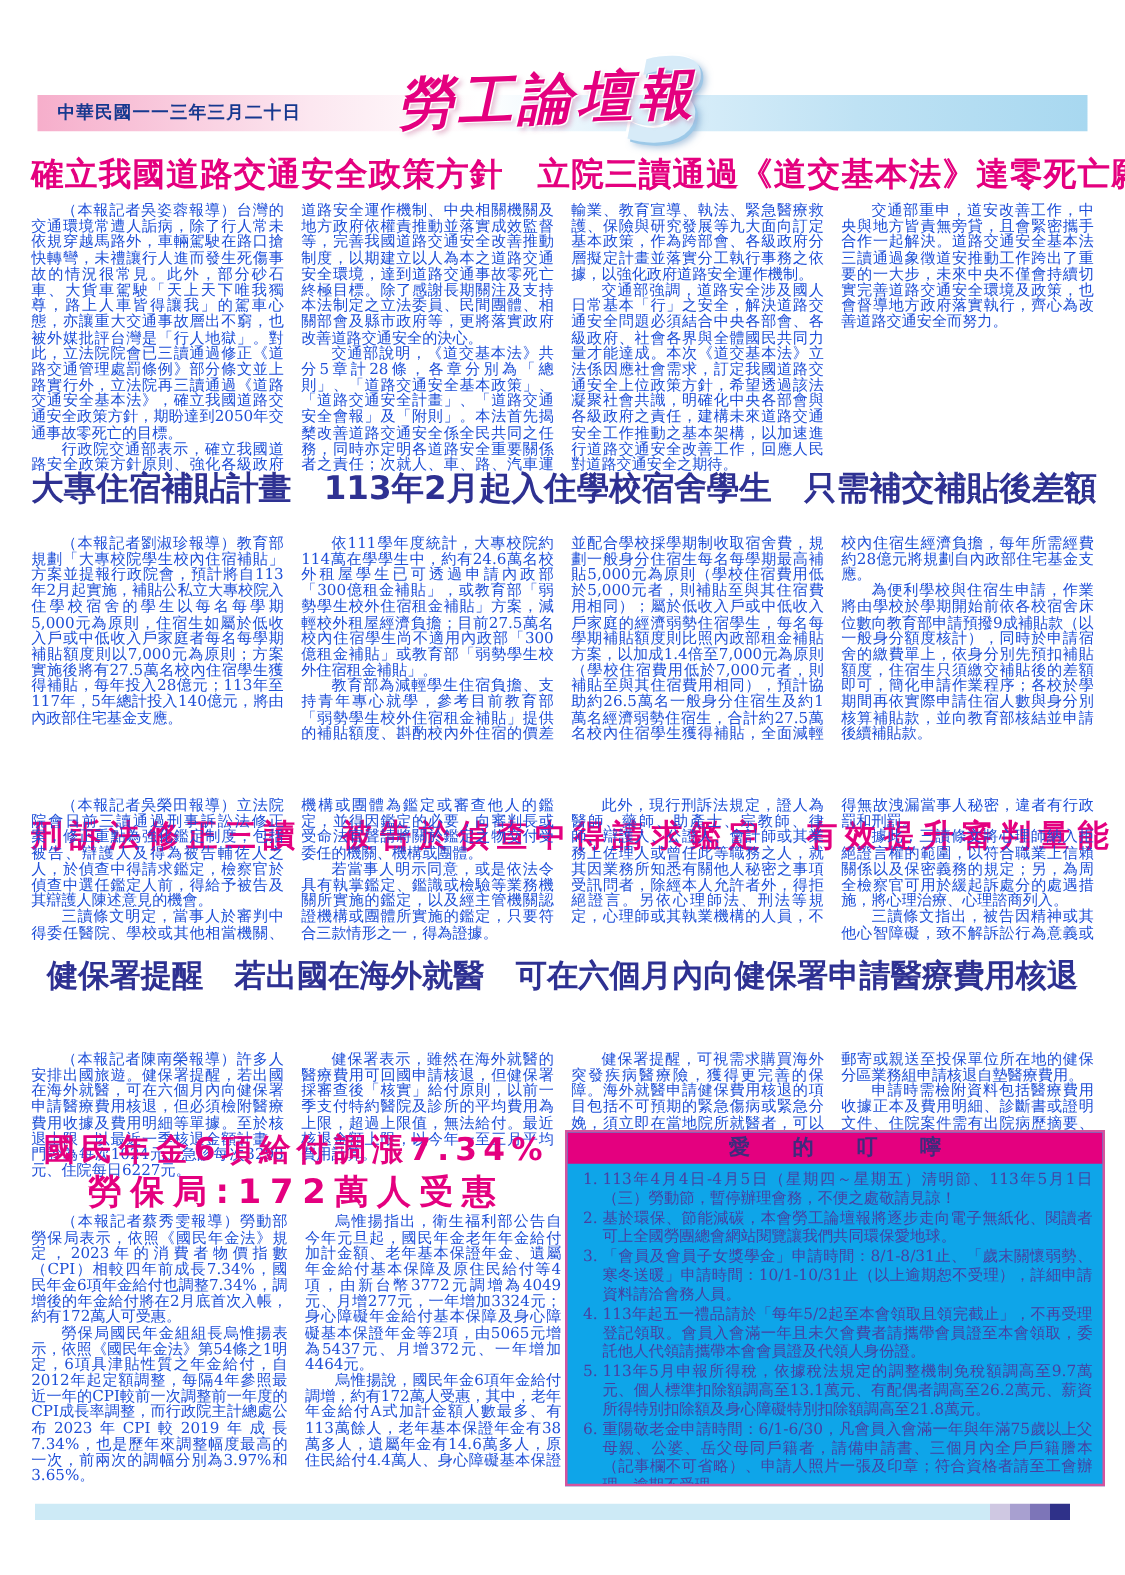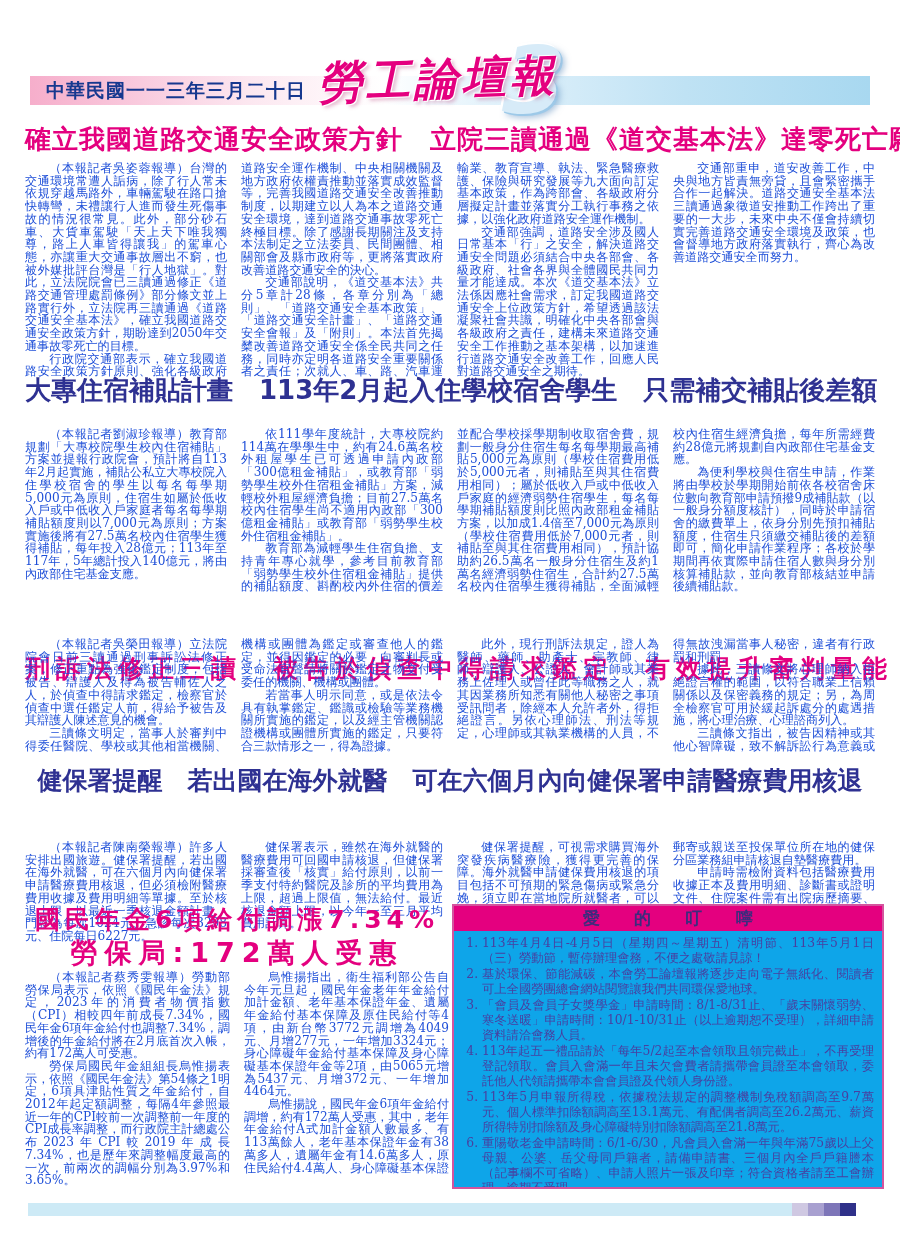--- a/index.html
+++ b/index.html
@@ -2,21 +2,21 @@
 <html><head>
 <meta charset="utf-8">
 <style>
   html,body{margin:0;padding:0;}
   body{width:900px;height:1260px;background:#ffffff;position:relative;overflow:hidden;
        font-family:"DejaVu Serif", serif;}
   .abs{position:absolute;}
   
   .head-band{left:30px;top:76px;width:840px;height:29px;
     background:linear-gradient(to right,#f6aecb 0%,#fce7f0 26%,#ffffff 42%,#e2f2fb 55%,#bfe2f4 78%,#a8d8f0 100%);}
-  .date-text{padding-left:16px;line-height:29px;font-size:19px;font-weight:bold;color:#16388f;
+  .date-text{padding-left:16px;line-height:29px;font-size:14px;font-weight:bold;color:#16388f;
     font-family:"DejaVu Sans", sans-serif;letter-spacing:1px;}
   .masthead-title{left:318px;top:50px;font-size:44px;font-weight:bold;font-style:italic;
     color:#e4007f;font-family:"DejaVu Serif", serif;letter-spacing:4px;transform:rotate(-2deg);
     text-shadow:1px 1px 0 #fff,-1px -1px 0 #fff,3px 3px 4px rgba(180,60,120,.35);z-index:3;}
   .page-number{left:502px;top:28px;font-size:92px;font-weight:bold;font-style:italic;
     font-family:"DejaVu Sans", sans-serif;color:#d7ebf8;
     text-shadow:-2px -2px 0 #ffffff,2px 2px 0 #9dc9e8,4px 4px 6px rgba(90,140,190,.5);z-index:2;}
   
   .headline{left:25px;width:850px;text-align:center;font-weight:bold;white-space:nowrap;
     font-family:"DejaVu Sans", sans-serif;}

